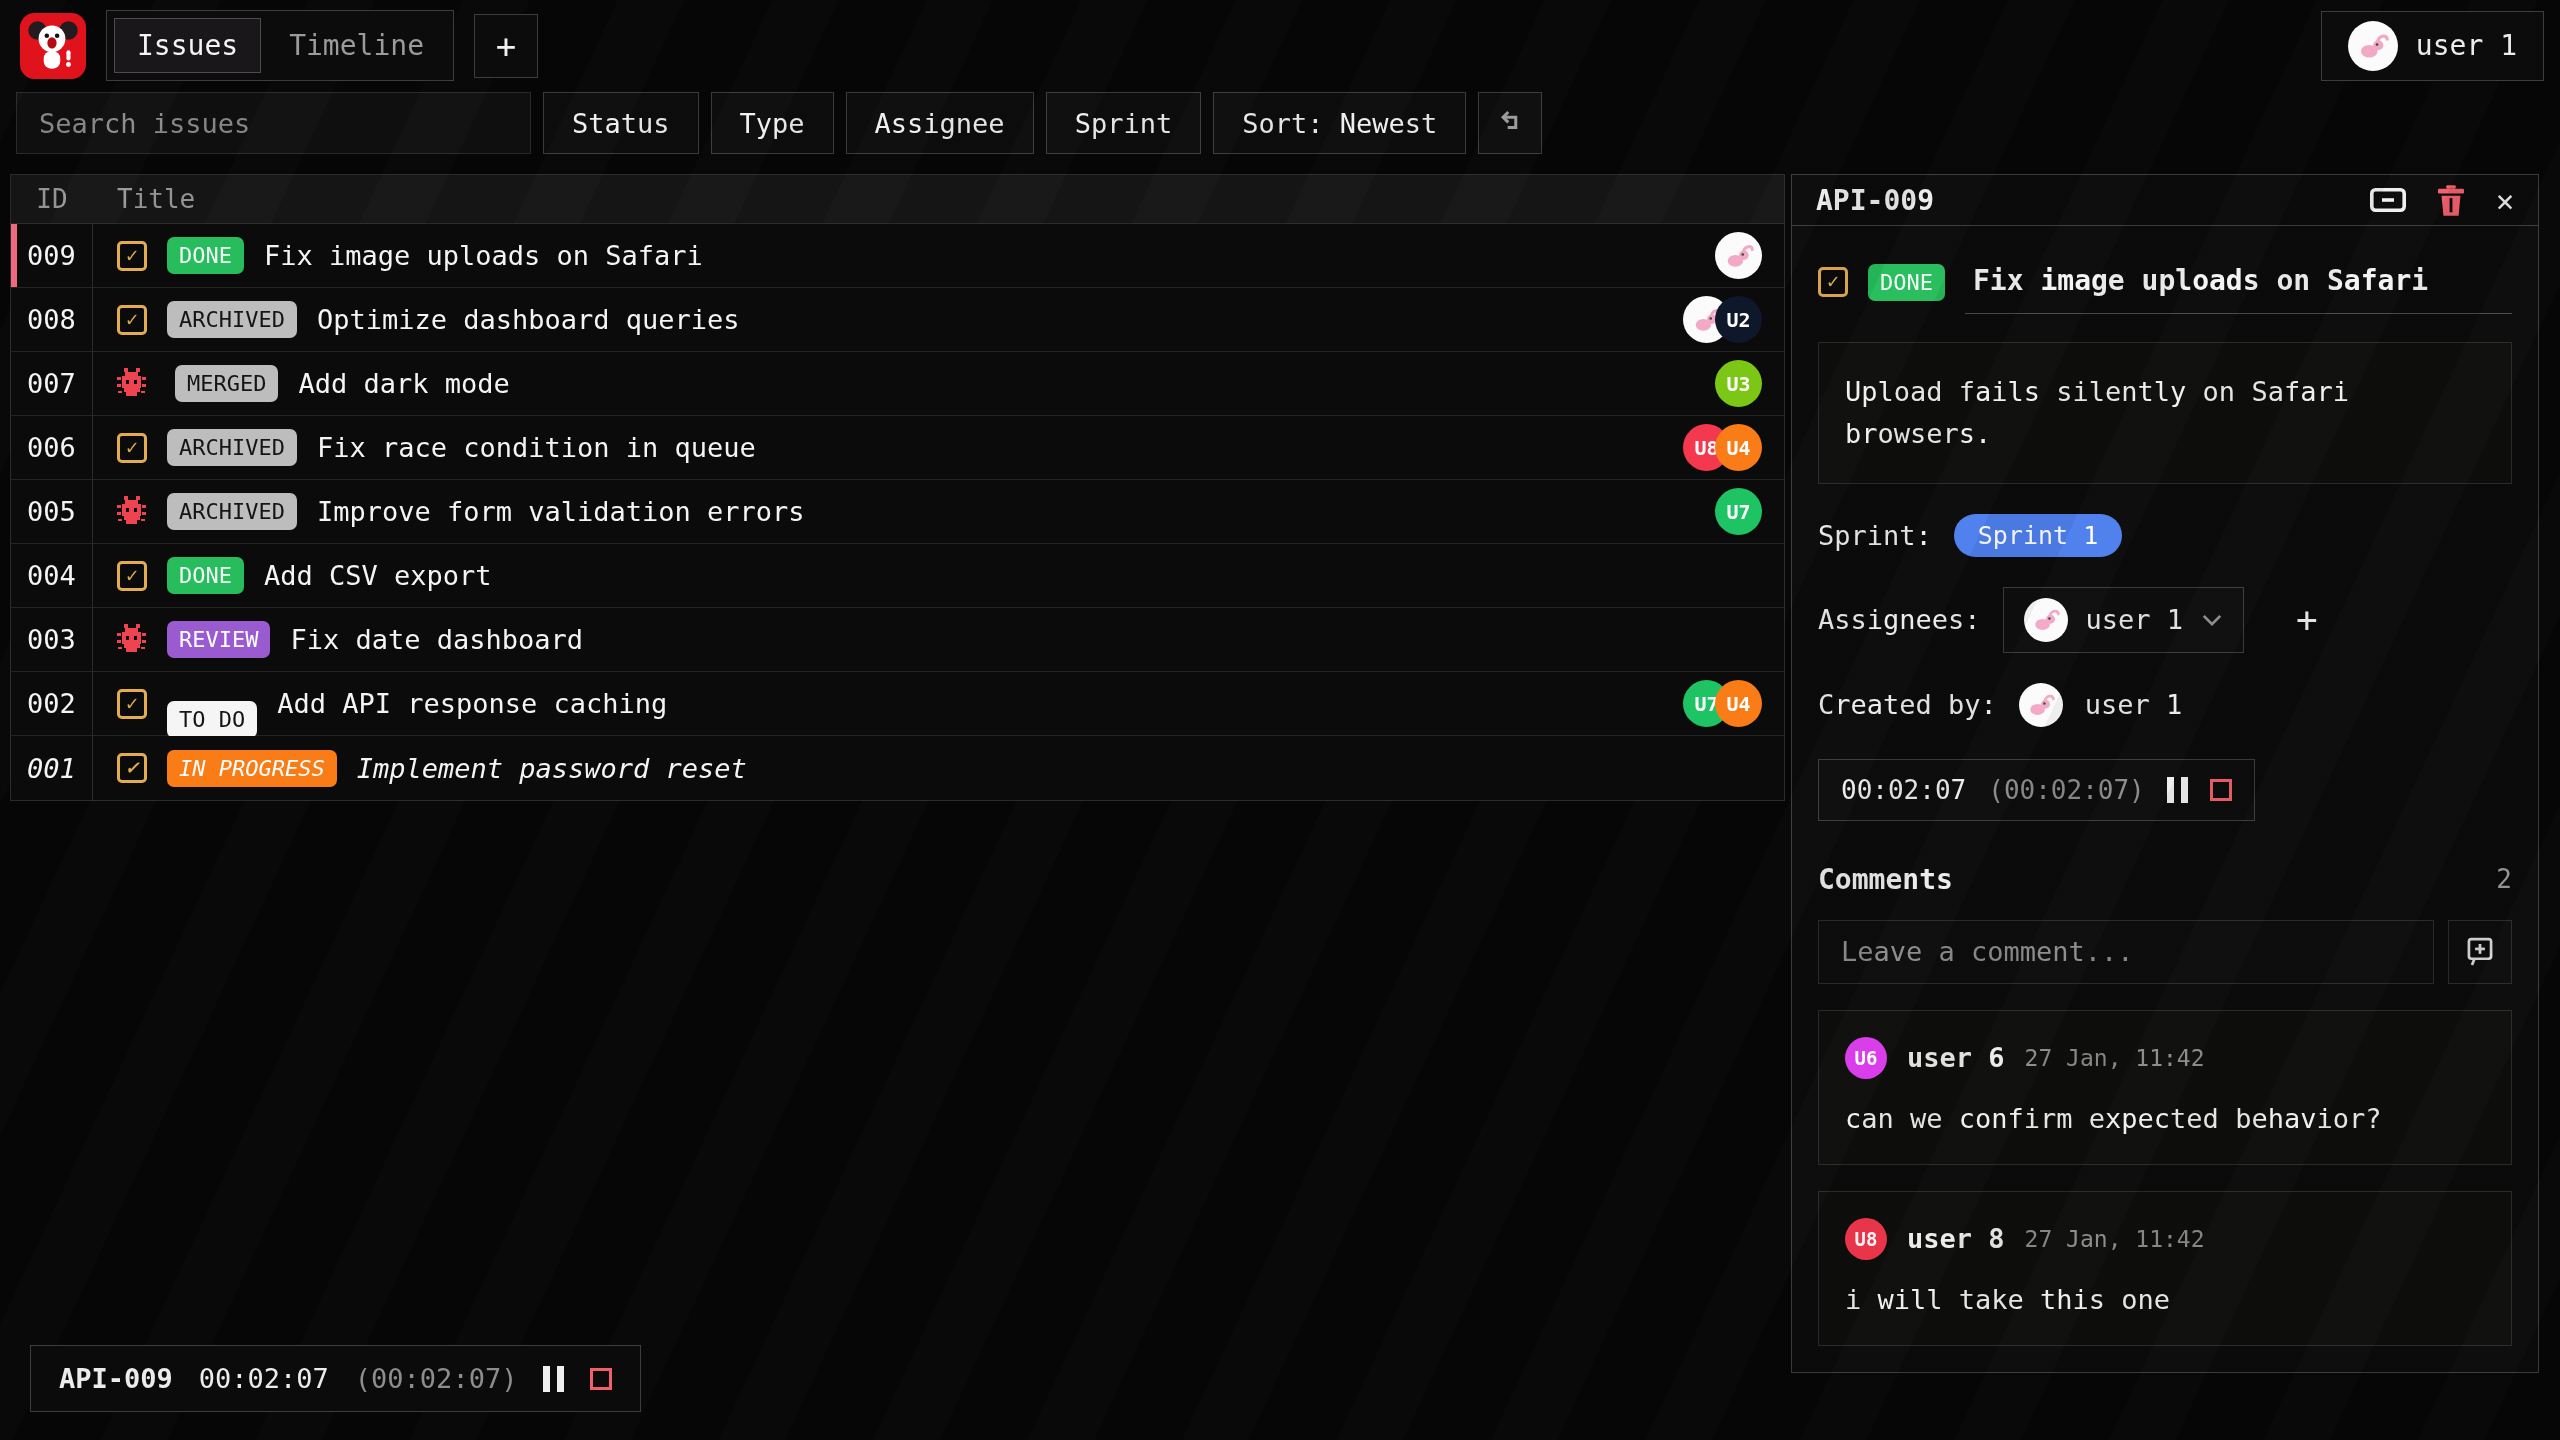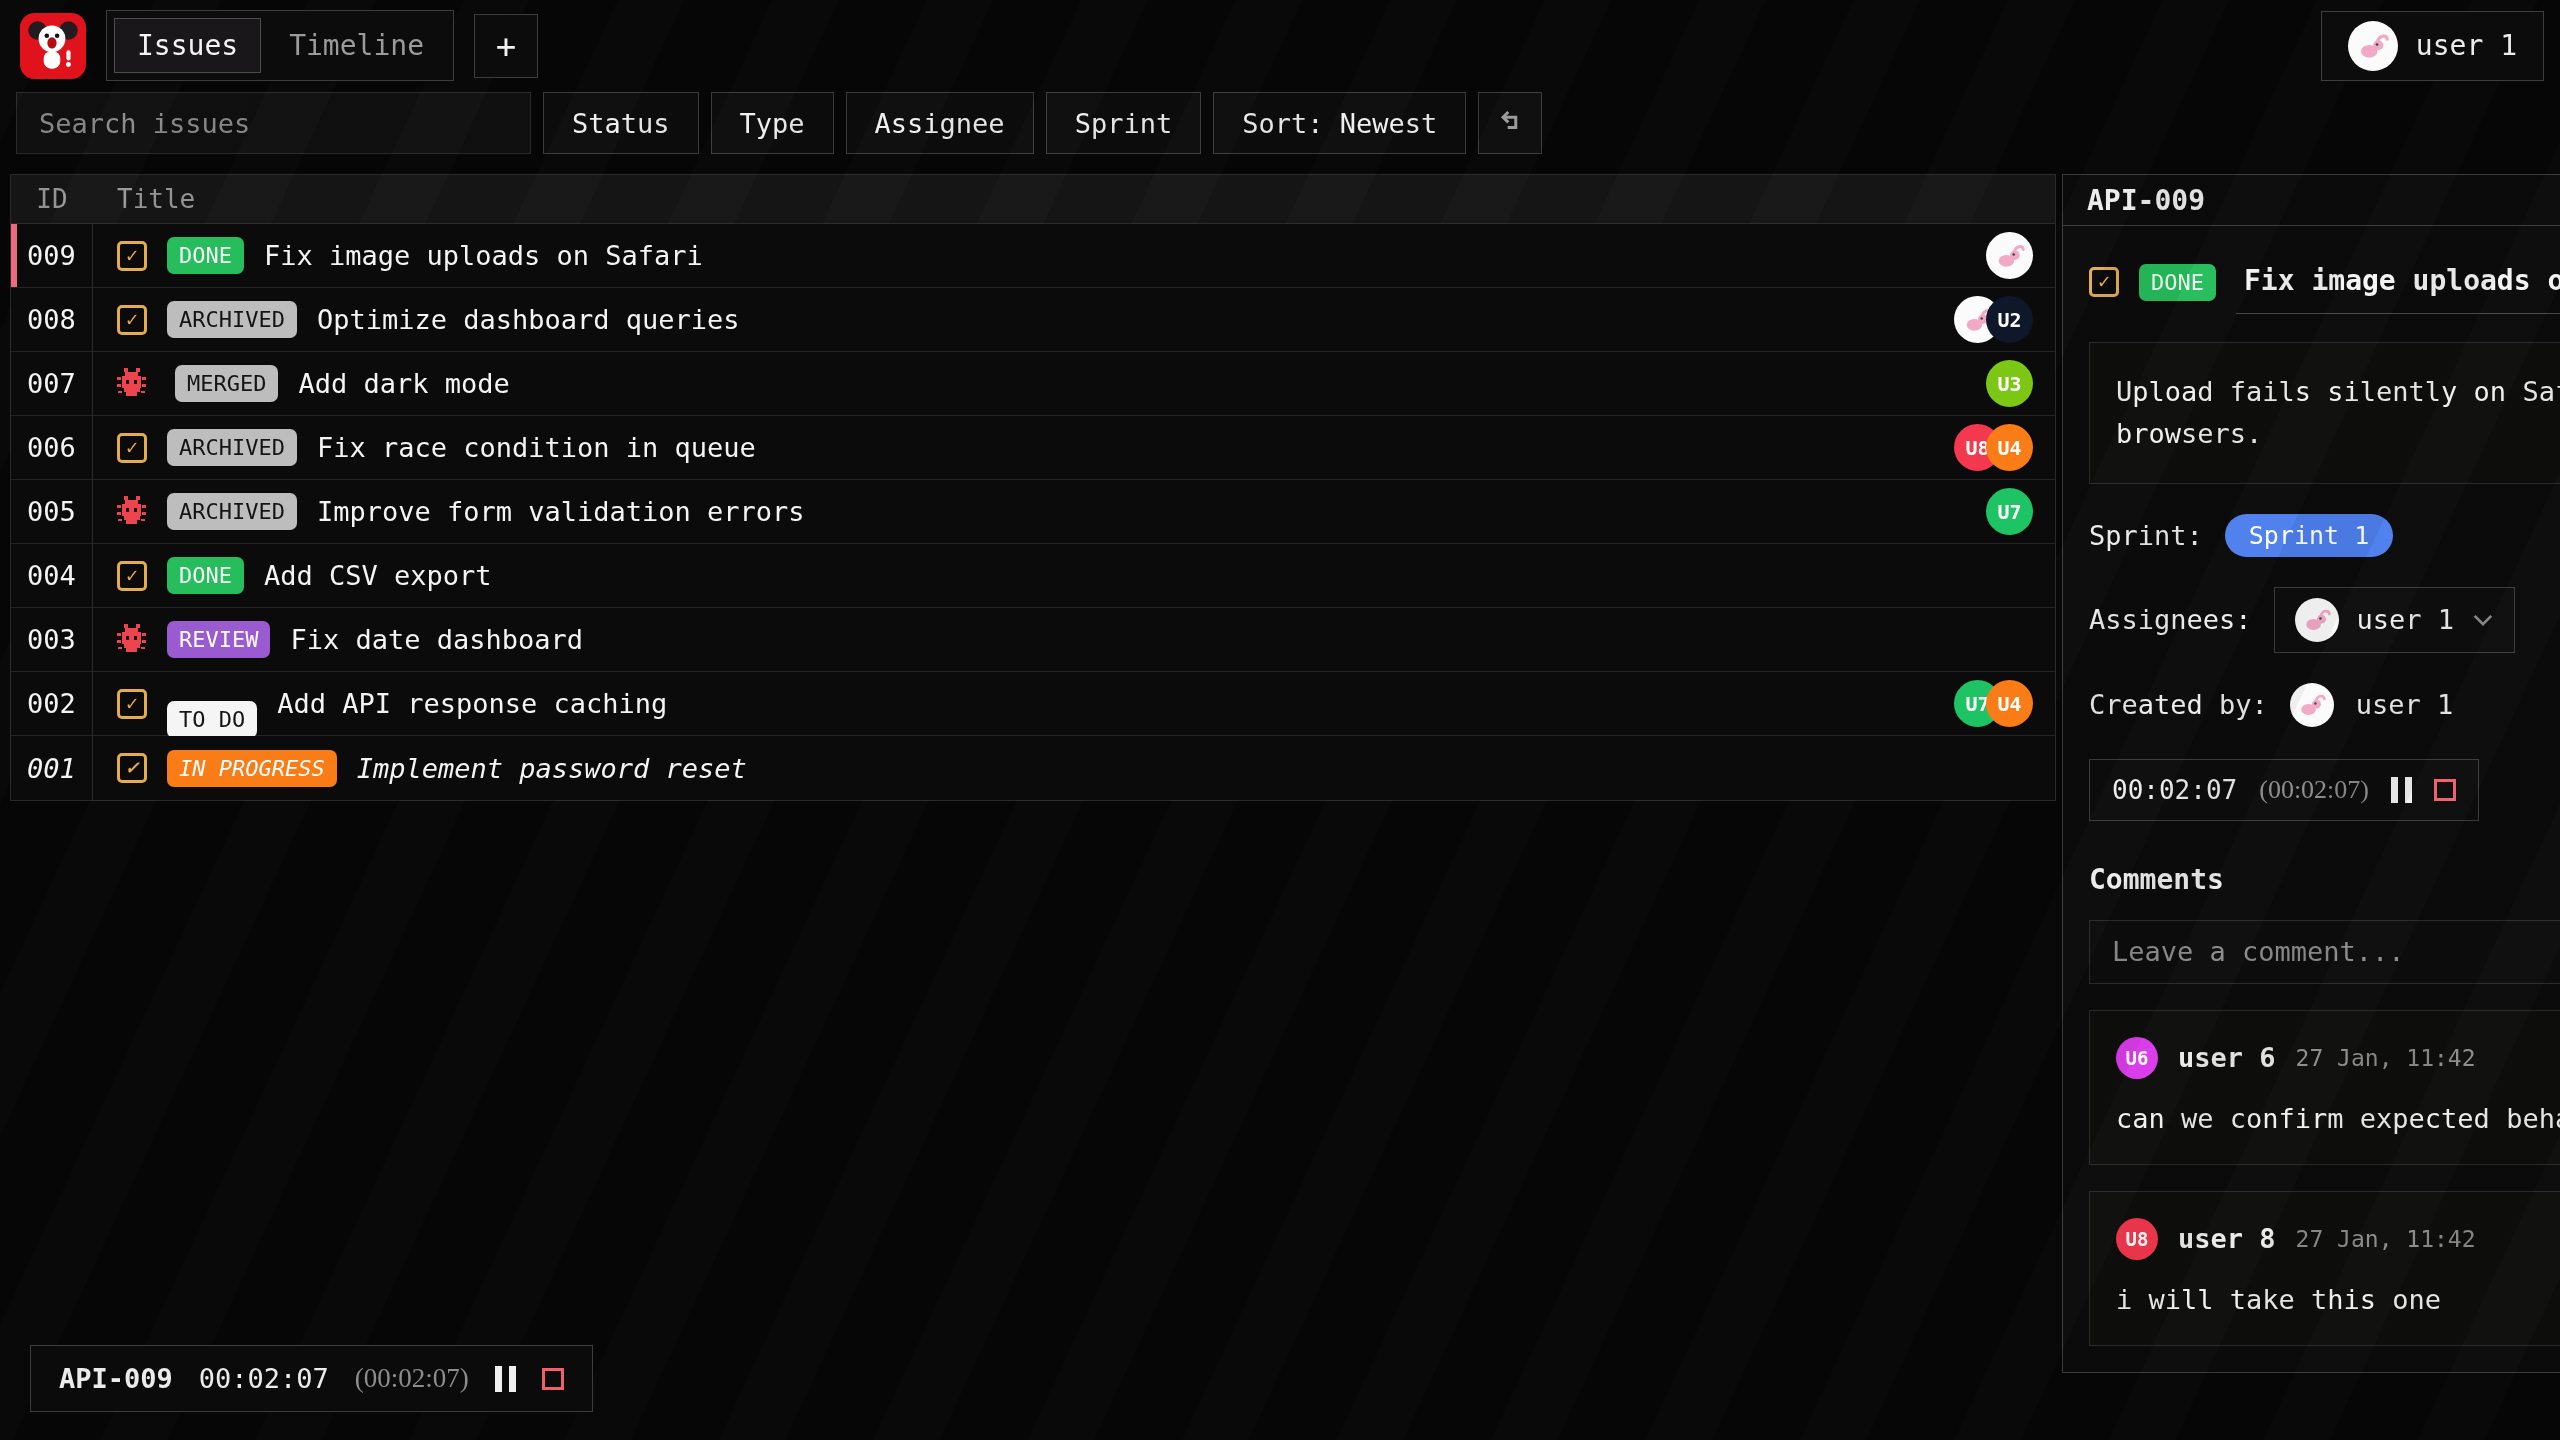--- a/index.html
+++ b/index.html
@@ -29,21 +29,21 @@
 
   
   .filterbar { display:flex; align-items:center; gap:12px; padding:2px 16px 12px 16px; }
   .search { width:515px; height:62px; background:#101010; border:1px solid #2c2c2c; color:#e8e8e8; font-size:27px; padding:0 22px; outline:none; }
   .search::placeholder { color:#8d8d8d; }
   .fbtn { height:62px; padding:0 28px; background:#0d0d0d; border:1px solid #3d3d3d; color:#f0f0f0; font-size:27px; cursor:pointer; white-space:pre; }
   .fbtn.icon-only { width:64px; padding:0; display:flex; align-items:center; justify-content:center; }
 
   
   .main { display:flex; align-items:flex-start; gap:6px; padding:8px 16px 0 10px; }
-  .issue-table { width:2046px; flex:none; border:1px solid #2c2c2c; background:#0a0a0a; }
+  .issue-table { width:1775px; flex:none; border:1px solid #2c2c2c; background:#0a0a0a; }
   .t-head { display:flex; height:49px; align-items:center; background:#161616; color:#9b9b9b; font-size:26px; border-bottom:1px solid #2c2c2c; }
   .th-id { width:82px; text-align:center; }
   .th-title { padding-left:24px; }
   .t-row { position:relative; display:flex; height:64px; border-bottom:1px solid #242424; background:#0b0b0b; cursor:pointer; }
   .t-row:last-child { border-bottom:none;font-style:italic; }
   .t-row.selected::before { content:""; position:absolute; left:0; top:0; bottom:0; width:6px; background:#ef6a7e; }
   .t-id { width:82px; border-right:1px solid #2c2c2c; display:flex; align-items:center; justify-content:center; font-size:27px; color:#f4f4f4; flex:none; }
   .t-main { flex:1; display:flex; align-items:center; gap:20px; padding:0 16px 0 24px; min-width:0; }
   .checkbox { width:30px; height:30px; border:3px solid #e3ac4e; border-radius:5px; color:#e3ac4e;
     display:inline-flex; align-items:center; justify-content:center; font-size:20px; font-weight:bold; flex:none; }
@@ -64,21 +64,21 @@
   .p-body { padding:24px 26px 26px 26px; }
   .title-row { display:flex; align-items:center; gap:20px; }
   .d-title { flex:1; font-size:28px; font-weight:bold; color:#f4f4f4; padding:0 0 16px 8px; border-bottom:1px solid #4a4a4a; margin-top:14px; }
   .desc { border:1px solid #2c2c2c; background:#0e0e0c; margin-top:28px; padding:28px 26px; font-size:27px; line-height:1.55; color:#f0f0f0; }
   .meta-row { display:flex; align-items:center; gap:22px; margin-top:30px; font-size:27px; }
   .chip { color:#fff; border-radius:999px; padding:7px 24px; font-size:25px; cursor:pointer; }
   .assignee-select { border:1px solid #3d3d3d; background:#0e0e0e; display:flex; align-items:center; gap:18px; padding:10px 20px; font-size:27px; cursor:pointer; }
   .assignee-select .avatar, .created .avatar { width:44px; height:44px; }
   .plus-ghost { background:none; border:none; color:#f0f0f0; font-size:36px; margin-left:30px; cursor:pointer; }
   .timerbox { margin-top:32px; display:inline-flex; align-items:center; gap:22px; border:1px solid #3d3d3d; background:#0d0d0d; padding:15px 22px; font-size:26px; }
-  .dim { color:#8d8d8d;font-family:Liberation Serif, serif; }
+  .dim { color:#8d8d8d; }
   .pause { display:inline-flex; gap:7px; cursor:pointer; background:none; border:none; }
   .pause i { width:7px; height:26px; background:#f0f0f0; }
   .stopbtn { width:22px; height:22px; border:3px solid #f0606a; background:none; cursor:pointer; }
   .c-head { display:flex; align-items:center; margin-top:42px; }
   .c-heading { flex:1; font-size:28px; font-weight:bold; }
   .c-count { font-size:26px; color:#9b9b9b; }
   .c-inputrow { display:flex; gap:14px; margin-top:24px; }
   .c-input { flex:1; height:64px; background:#0d0d0d; border:1px solid #2c2c2c; color:#e8e8e8; font-size:27px; padding:0 22px; outline:none; }
   .c-input::placeholder { color:#8d8d8d; }
   .c-addbtn { width:64px; height:64px; flex:none; border:1px solid #2c2c2c; background:#0d0d0d; display:flex; align-items:center; justify-content:center; cursor:pointer; }

